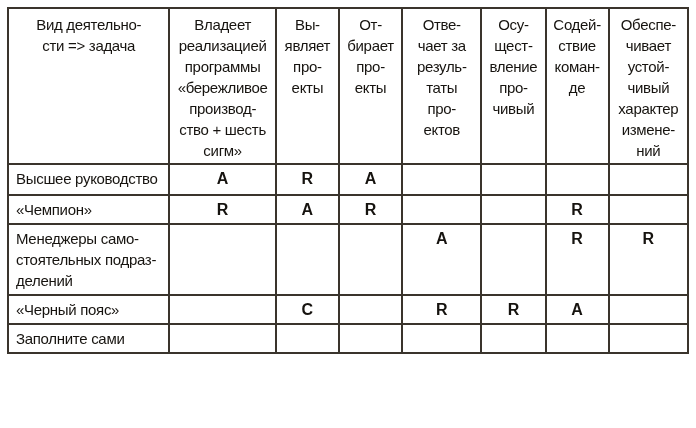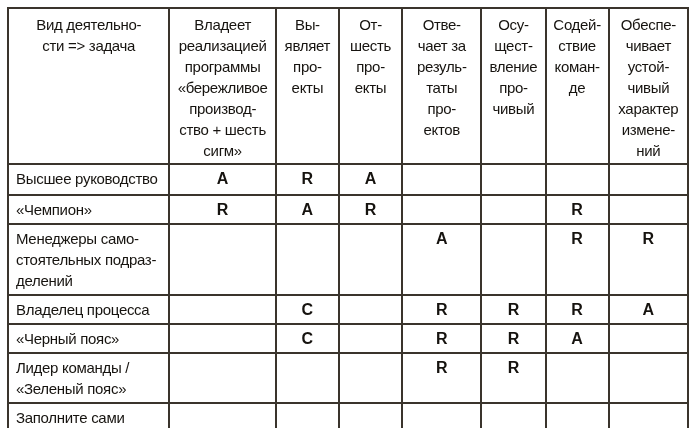--- a/index.html
+++ b/index.html
@@ -88,21 +88,21 @@
 программы
 «бережливое
 производ-
 ство + шесть
 сигм»</th>
       <th class="colhead">Вы-
 являет
 про-
 екты</th>
       <th class="colhead">От-
-шесть
+бирает
 про-
 екты</th>
       <th class="colhead">Отве-
 чает за
 резуль-
 таты
 про-
 ектов</th>
       <th class="colhead">Осу-
 щест-
@@ -149,48 +149,27 @@
 делений</th>
       <td class="cell"></td>
       <td class="cell"></td>
       <td class="cell"></td>
       <td class="cell">A</td>
       <td class="cell"></td>
       <td class="cell">R</td>
       <td class="cell">R</td>
     </tr>
     <tr>
-      <th class="rowlabel">Владелец процесса</th>
-      <td class="cell"></td>
-      <td class="cell">C</td>
-      <td class="cell"></td>
-      <td class="cell">R</td>
-      <td class="cell">R</td>
-      <td class="cell">R</td>
-      <td class="cell">A</td>
-    </tr>
-    <tr>
       <th class="rowlabel">«Черный пояс»</th>
       <td class="cell"></td>
       <td class="cell">C</td>
       <td class="cell"></td>
       <td class="cell">R</td>
       <td class="cell">R</td>
       <td class="cell">A</td>
-      <td class="cell"></td>
-    </tr>
-    <tr>
-      <th class="rowlabel">Лидер команды /
-«Зеленый пояс»</th>
-      <td class="cell"></td>
-      <td class="cell"></td>
-      <td class="cell"></td>
-      <td class="cell">R</td>
-      <td class="cell">R</td>
-      <td class="cell"></td>
       <td class="cell"></td>
     </tr>
     <tr>
       <th class="rowlabel">Заполните сами</th>
       <td class="cell"></td>
       <td class="cell"></td>
       <td class="cell"></td>
       <td class="cell"></td>
       <td class="cell"></td>
       <td class="cell"></td>

